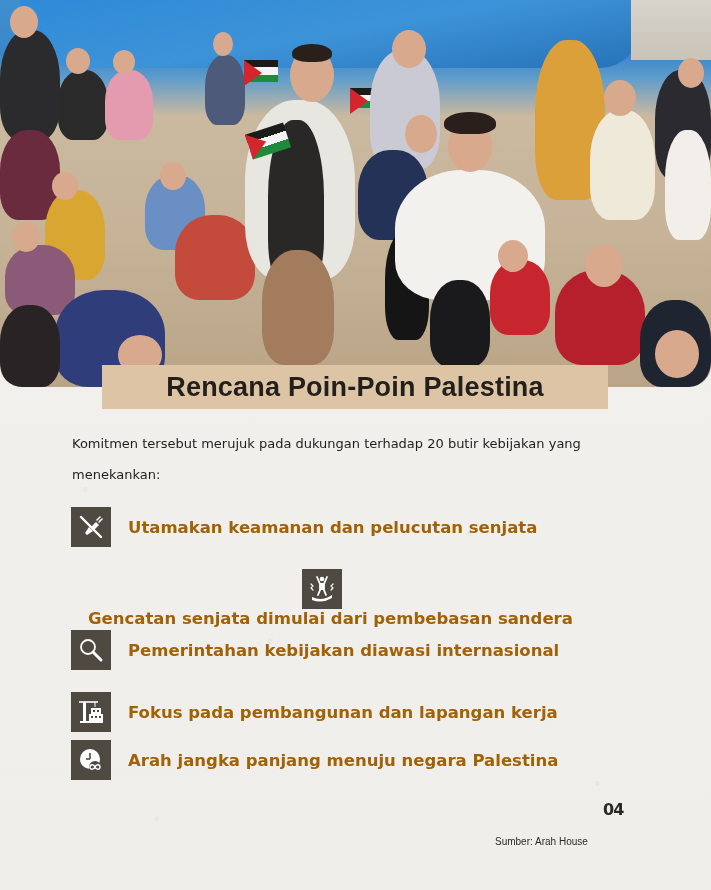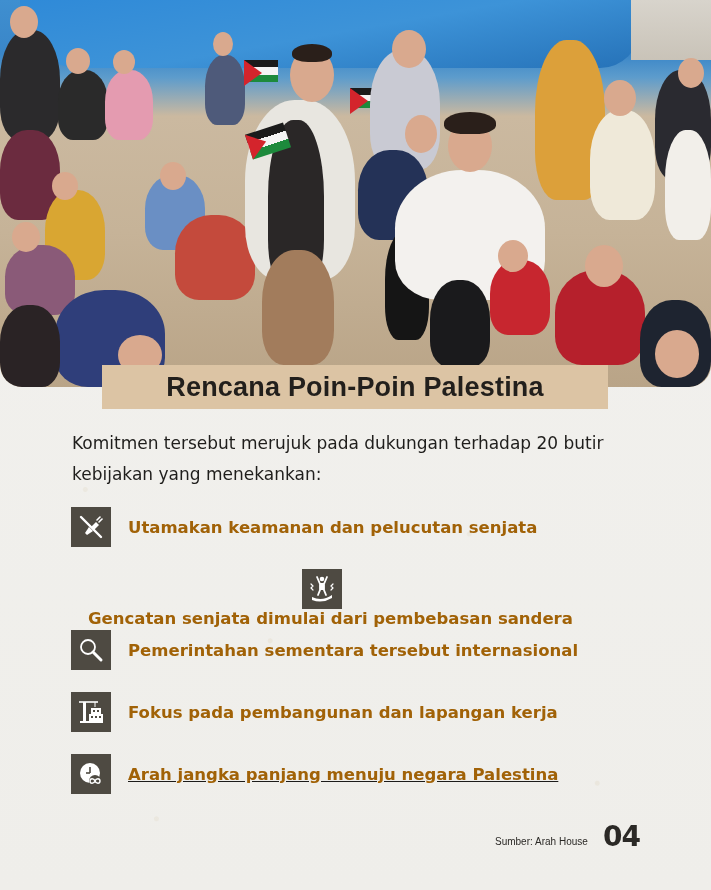--- a/index.html
+++ b/index.html
@@ -49,42 +49,42 @@
     background: #dcc4a4;
     display: flex; align-items: center; justify-content: center;
   }
   .title-box span {
     font-family: "Liberation Sans", sans-serif;
     font-weight: bold; font-size: 27px; color: #221f1c; letter-spacing: 0.2px;
   }
   .intro {
     position: absolute; left: 72px; top: 428px; width: 600px;
     font-family: "DejaVu Sans", sans-serif;
-    font-size: 17px; line-height: 31px; color: #1f1e1c;
+    font-size: 13px; line-height: 31px; color: #1f1e1c;
   }
   .list { position: absolute; left: 71px; top: 507px; width: 600px; }
   .item { position: absolute; left: 0; height: 40px; display: flex; align-items: center; }
   .icon-box {
     width: 40px; height: 40px; background: #4e4a42;
     display: flex; align-items: center; justify-content: center;
     flex: none;
   }
   .icon-box svg { width: 30px; height: 30px; }
   .item-label {
     margin-left: 17px;
     font-family: "DejaVu Sans", sans-serif; font-weight: bold;
     font-size: 16.5px; color: #a16207; white-space: nowrap;
   }
   .footer-source {
     position: absolute; left: 495px; top: 836px;
     font-family: "Liberation Sans", sans-serif; font-size: 10px; color: #2b2926;
   }
   .page-num {
-    position: absolute; left: 603px; top: 820px;
-    font-family: "DejaVu Sans", sans-serif; font-weight: bold; font-size: 28px; color: #2b2926;
+    position: absolute; left: 603px; top: 800px;
+    font-family: "DejaVu Sans", sans-serif; font-weight: bold; font-size: 16px; color: #2b2926;
     letter-spacing: -1px;
   }
 </style>
 </head>
 <body>
 
 <div class="paper"></div>
 
 <div class="photo">
   <div class="tent"></div>
@@ -184,21 +184,21 @@
   </div>
   <div class="item" style="top:123px;">
     <span class="icon-box">
       <svg viewBox="0 0 30 30">
           <g fill="none" stroke="#fff" stroke-linecap="round">
         <circle cx="12" cy="12" r="7" stroke-width="1.8"></circle>
         <line x1="17" y1="17" x2="25" y2="25" stroke-width="3"></line>
       </g>
         </svg>
     </span>
-    <span class="item-label">Pemerintahan sementara tersebut internasional</span>
+    <span class="item-label">Pemerintahan kebijakan diawasi internasional</span>
   </div>
   <div class="item" style="top:185px;align-items:center;">
     <span class="icon-box">
       <svg viewBox="0 0 30 30">
           <g fill="#fff" stroke="#fff">
         <line x1="3" y1="5" x2="22" y2="5" stroke-width="1.6"></line>
         <rect x="7" y="5" width="3" height="20" stroke="none"></rect>
         <line x1="19" y1="5" x2="19" y2="10" stroke-width="1"></line>
         <rect x="15" y="11" width="10" height="14" stroke="none"></rect>
         <rect x="13" y="17" width="14" height="8" stroke="none"></rect>
@@ -208,21 +208,21 @@
               <rect x="21" y="13" width="2" height="2"></rect>
           <rect x="15" y="19" width="2" height="2"></rect>
               <rect x="19" y="19" width="2" height="2"></rect>
               <rect x="23" y="19" width="2" height="2"></rect>
         </g>
       </g>
         </svg>
     </span>
     <span class="item-label">Fokus pada pembangunan dan lapangan kerja</span>
   </div>
-  <div class="item" style="top:247px;text-decoration:underline;">
+  <div class="item" style="top:233px;">
     <span class="icon-box">
       <svg viewBox="0 0 30 30">
           <g fill="#fff" stroke="#fff">
         <circle cx="14" cy="14" r="10" stroke="none"></circle>
         <line x1="14" y1="8" x2="14" y2="14" stroke="#4e4a42" stroke-width="1.6"></line>
         <line x1="14" y1="14" x2="10" y2="14" stroke="#4e4a42" stroke-width="1.6"></line>
         <circle cx="19" cy="22" r="6" fill="#4e4a42" stroke="none"></circle>
         <path d="M14 22 c0-3 4-3 5 0 c1 3 5 3 5 0 c0-3 -4-3 -5 0 c-1 3 -5 3 -5 0 z" fill="none" stroke-width="1.4"></path>
       </g>
         </svg>

